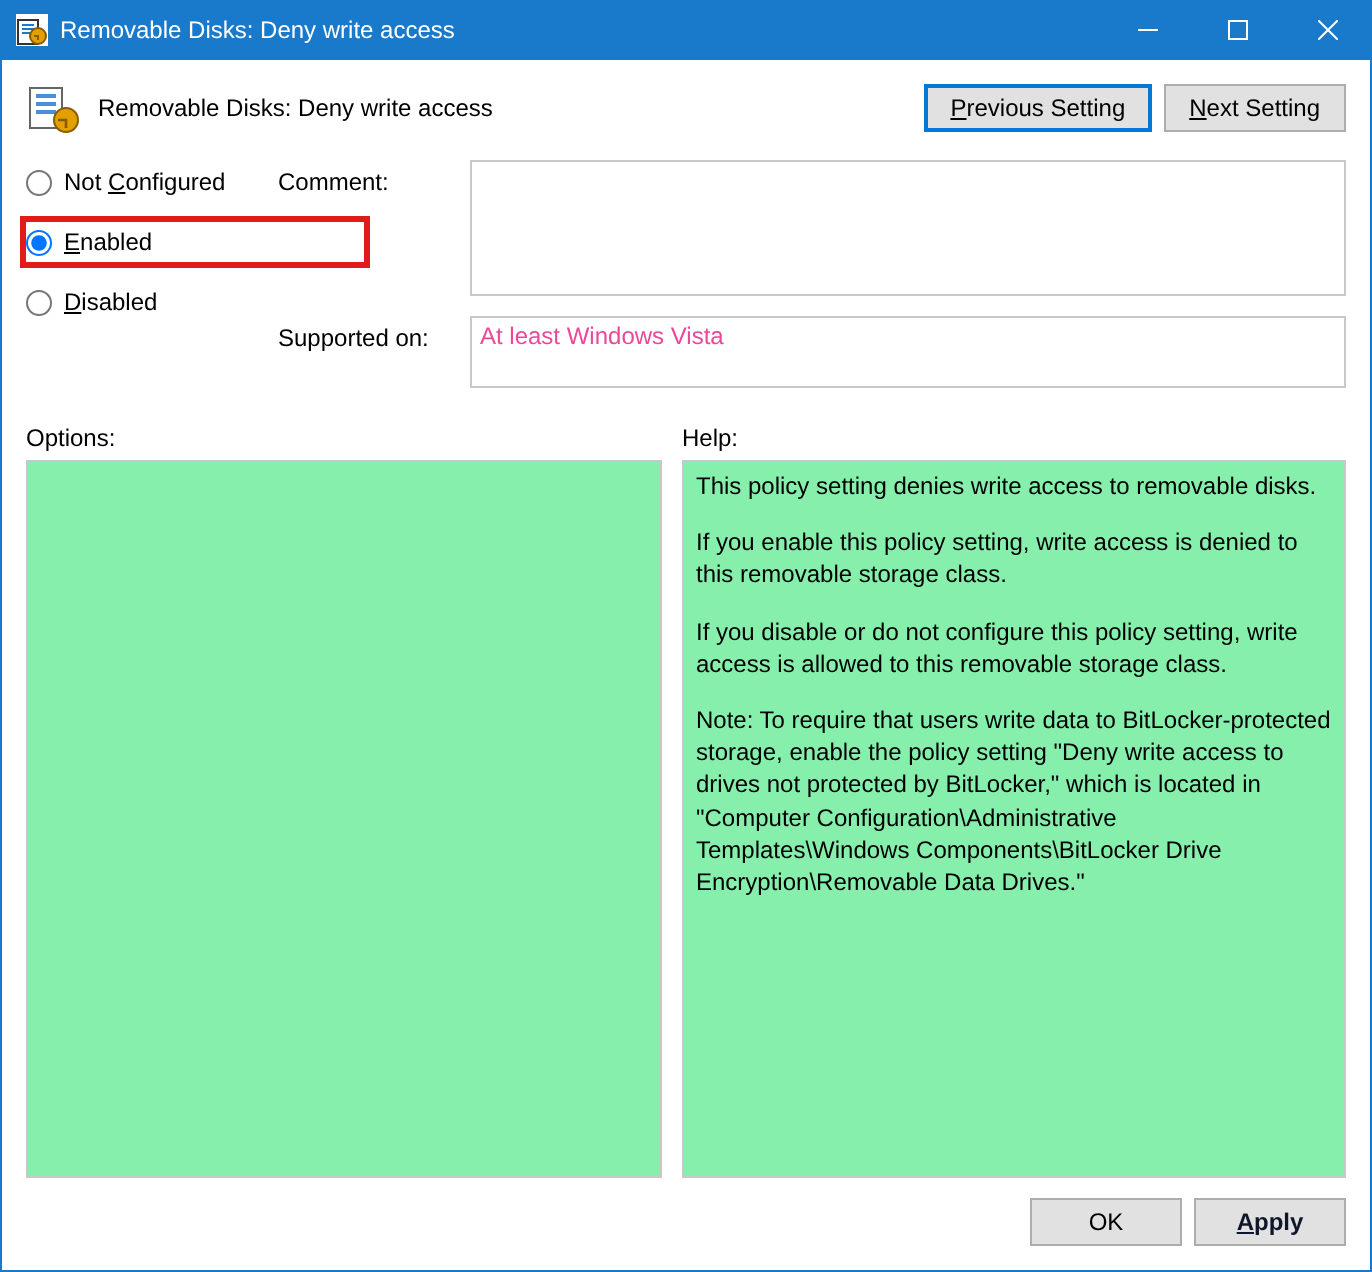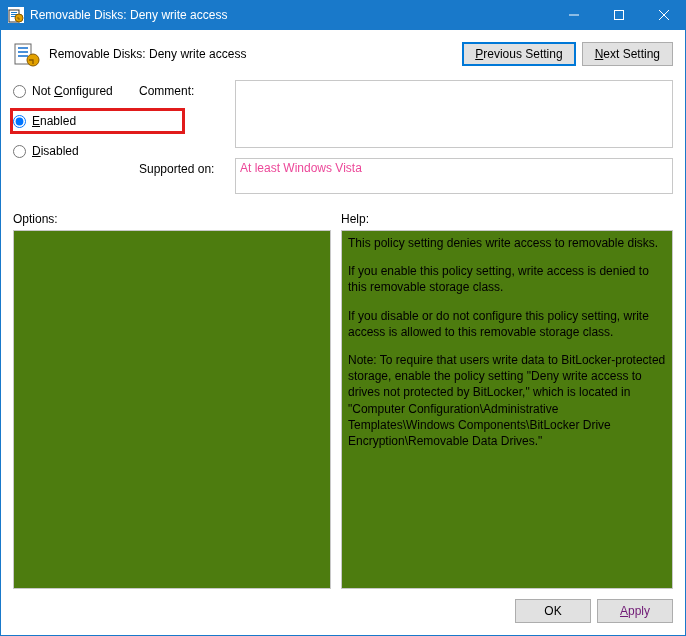--- a/index.html
+++ b/index.html
@@ -59,21 +59,21 @@
     background: #e1e1e1;
     border: 1px solid #adadad;
     padding: 4px 12px;
     font-family: inherit;
     font-size: 12px;
     min-width: 86px;
     height: 24px;
     cursor: pointer;
   }
   button.std.focused { border: 2px solid #0078d7; padding: 1px 11px; }
-  button.std[disabled] { color: #701a75; cursor: default; }
+  button.std[disabled] { color: #0f172a; cursor: default; font-weight: bold; }
   u { text-decoration: underline; }
 
   .config-grid {
     display: grid;
     grid-template-columns: 120px 90px 1fr;
     column-gap: 6px;
     row-gap: 4px;
   }
   .radio-stack { display: flex; flex-direction: column; gap: 10px; padding-top:4px;}
   .radio-item { display: flex; align-items: center; gap: 6px; cursor: pointer; }
@@ -111,21 +111,21 @@
   .section-labels > div:first-child { width: 318px; }
   .panes {
     display: flex;
     gap: 10px;
     margin-top: 4px;
     flex: 1;
     min-height: 0;
   }
   .pane {
     border: 1px solid #c8c8c8;
-    background: #4d7c0f;
+    background: #86efac;
     flex: 1;
     padding: 4px 6px;
     overflow-y: auto;
     font-size: 12px;
     line-height: 1.35;
   }
   .pane.options { width: 318px; flex: 0 0 318px; }
   .help-text p { margin-bottom: 12px; }
 
   .footer {

